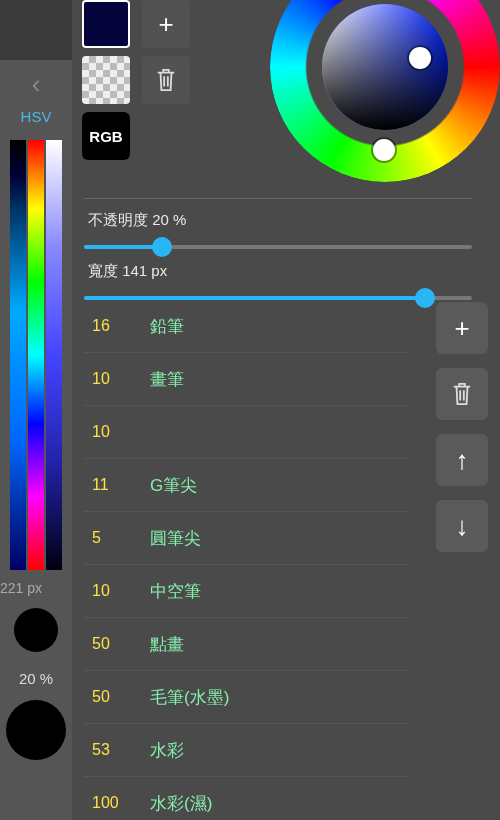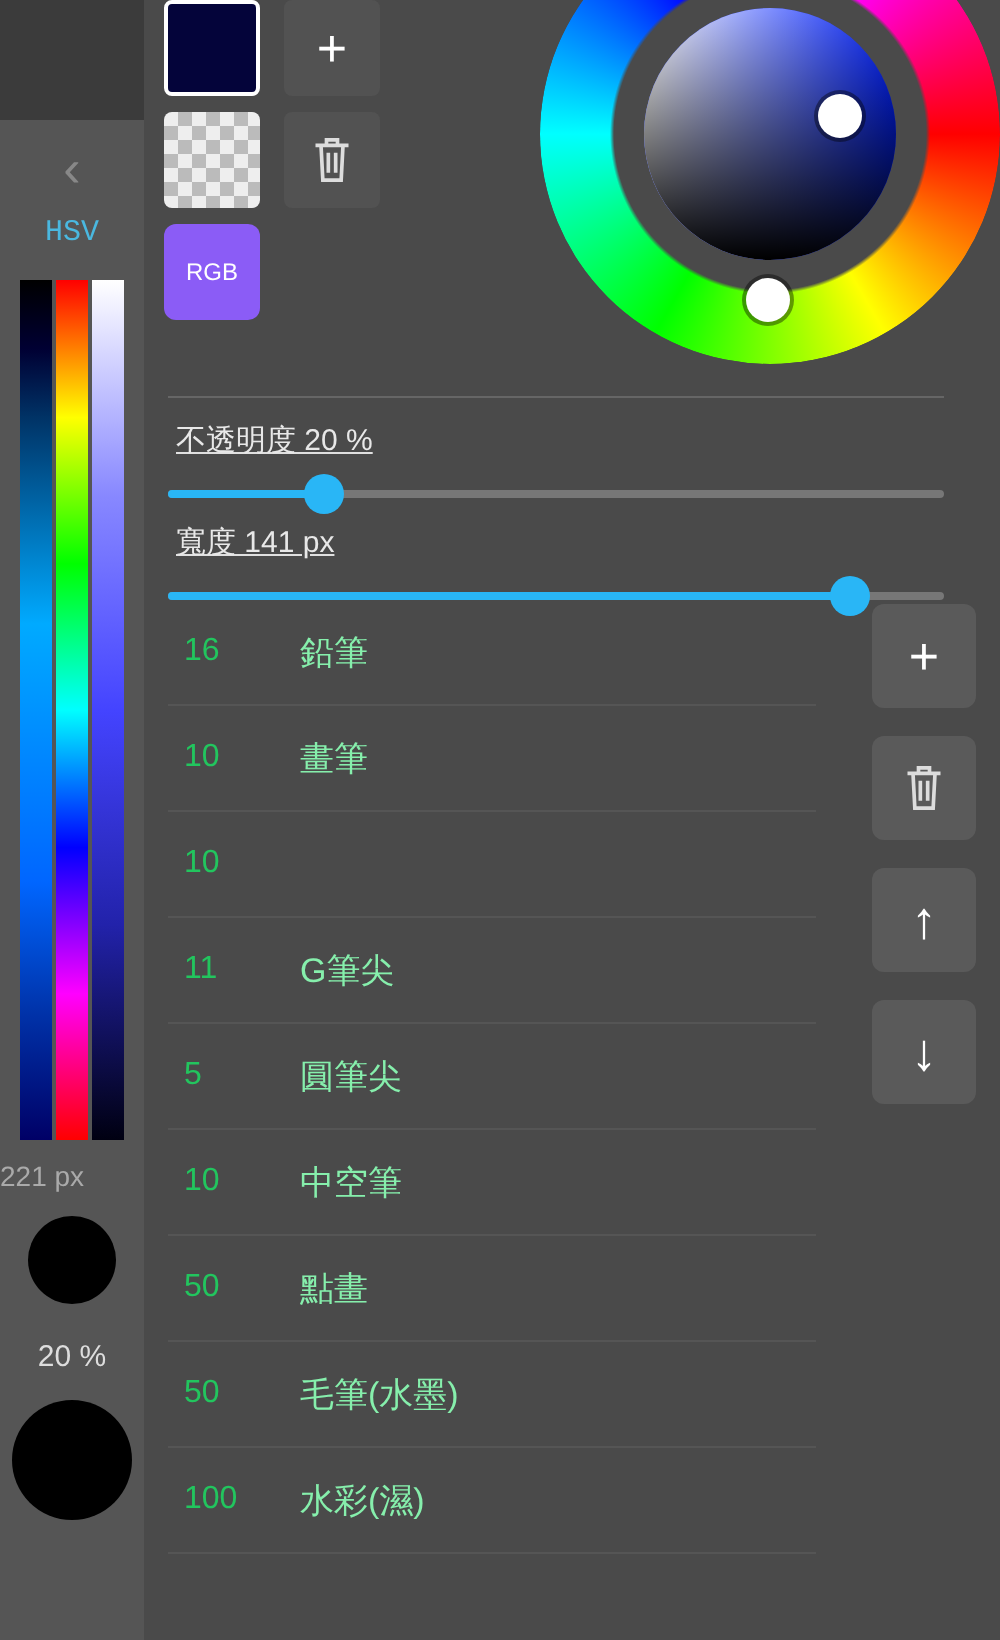--- a/index.html
+++ b/index.html
@@ -2,68 +2,68 @@
 <html><head>
 <meta charset="utf-8">
 <style>
   html,body{margin:0;padding:0;width:500px;height:820px;background:#2a2a2a;font-family:"Microsoft JhengHei","PingFang TC",sans-serif;color:#e0e0e0;overflow:hidden;}
   .root{position:relative;width:500px;height:820px;}
   
   .leftcol{position:absolute;left:0;top:0;width:72px;height:820px;background:#555;}
   .leftcol .topbar{height:60px;background:#3b3b3b;}
   .leftcol .backrow{height:48px;display:flex;align-items:center;justify-content:center;}
   .leftcol .backrow .chev{font-size:26px;color:#888;}
-  .leftcol .modelabel{height:28px;text-align:center;color:#4ab8e0;font-size:15px;font-family:Liberation Mono, monospace;}
+  .leftcol .modelabel{height:28px;text-align:center;color:#4ab8e0;font-size:15px;}
   .hue-strips{position:absolute;left:10px;top:140px;width:52px;height:430px;display:flex;gap:2px;}
   .hue-strips .strip{flex:1;}
   .strip.sat{background:linear-gradient(to bottom,#000 0%,#003 8%,#036 16%,#0af 40%,#08f 55%,#06f 70%,#03a 85%,#006 100%);}
   .strip.hue{background:linear-gradient(to bottom,#f00 0%,#ff0 16%,#0f0 33%,#0ff 50%,#00f 66%,#f0f 83%,#f00 100%);}
   .strip.light{background:linear-gradient(to bottom,#fff 0%,#88f 25%,#44f 50%,#22a 75%,#001 100%);}
   .sizelabel{position:absolute;left:0;width:72px;top:580px;text-align:left;color:#aaa;font-size:14px;}
   .brushdot{position:absolute;left:14px;top:608px;width:44px;height:44px;border-radius:50%;background:#000;}
   .opacitylabel{position:absolute;left:0;width:72px;top:670px;text-align:center;color:#ddd;font-size:15px;}
   .brushdot2{position:absolute;left:6px;top:700px;width:60px;height:60px;border-radius:50%;background:#000;}
   
   .panel{position:absolute;left:72px;top:0;right:0;bottom:0;background:#4a4a4a;}
   
   .swatchrow{position:absolute;left:10px;top:0;display:flex;flex-direction:column;gap:8px;width:120px;}
   .swpair{display:flex;gap:12px;align-items:center;}
   .swatch{width:48px;height:48px;border-radius:4px;box-sizing:border-box;}
   .swatch.current{background:#04043a;border:2px solid #fff;}
   .swatch.checker{background:
     repeating-conic-gradient(#bbb 0 25%,#eee 0 50%) 0 0/14px 14px;}
   .iconbtn{width:48px;height:48px;border-radius:4px;background:#525252;display:flex;align-items:center;justify-content:center;color:#fff;font-size:26px;}
   .iconbtn.dim{color:#777;}
-  .rgbbtn{position:absolute;left:10px;top:112px;width:48px;height:48px;border-radius:6px;background:#8b5cf6;display:flex;align-items:center;justify-content:center;color:#fff;font-size:12px;font-weight:400;}
+  .rgbbtn{position:absolute;left:10px;top:112px;width:48px;height:48px;border-radius:6px;background:#000000;display:flex;align-items:center;justify-content:center;color:#fff;font-size:15px;font-weight:700;}
   
   .wheelwrap{position:absolute;left:198px;top:-48px;width:230px;height:230px;}
   .huewheel{width:230px;height:230px;border-radius:50%;
     background:conic-gradient(from 90deg,#f00,#ff0,#0f0,#0ff,#00f,#f0f,#f00);
     -webkit-mask:radial-gradient(circle,transparent 78px,#000 80px);
             mask:radial-gradient(circle,transparent 78px,#000 80px);}
   .svbox{position:absolute;left:52px;top:52px;width:126px;height:126px;border-radius:50%;overflow:hidden;}
   .svbox .base{position:absolute;inset:0;background:#0020ff;}
   .svbox .white{position:absolute;inset:0;background:linear-gradient(to right,#fff,rgba(255,255,255,0));}
   .svbox .black{position:absolute;inset:0;background:linear-gradient(to bottom,rgba(0,0,0,0),#000);}
   .handle{position:absolute;width:22px;height:22px;border-radius:50%;background:#fff;box-shadow:0 0 0 2px rgba(0,0,0,0.4);}
   .huehandle{left:114px;top:198px;transform:translate(-50%,-50%);} 
   .svhandle{left:150px;top:106px;transform:translate(-50%,-50%);}
   
-  .sliders{position:absolute;left:12px;top:198px;right:28px;text-decoration:underline;}
+  .sliders{position:absolute;left:12px;top:198px;right:28px;}
   .hr{height:1px;background:#666;margin-bottom:12px;}
   .slabel{font-size:15px;color:#e8e8e8;margin:2px 0 4px 4px;}
   .track{position:relative;height:26px;}
   .track .rail{position:absolute;left:0;right:0;top:11px;height:4px;background:#777;border-radius:2px;}
   .track .fill{position:absolute;left:0;top:11px;height:4px;background:#29b6f6;border-radius:2px;}
   .track .knob{position:absolute;top:13px;width:20px;height:20px;border-radius:50%;background:#29b6f6;transform:translate(-50%,-50%);}
   
   .brusharea{position:absolute;left:12px;top:300px;width:324px;bottom:0;overflow:hidden;}
   .brushlist{display:flex;flex-direction:column;}
   .brow{display:flex;align-items:center;height:52px;border-bottom:1px solid #555;padding:0 8px;gap:18px;}
-  .brow .bsize{width:40px;text-align:left;font-size:16px;color:#22c55e;}
+  .brow .bsize{width:40px;text-align:left;font-size:16px;color:#fde047;}
   .brow .bname{font-size:17px;color:#86efac;}
   
   .sidebtns{position:absolute;right:12px;top:302px;width:52px;display:flex;flex-direction:column;gap:14px;}
   .sidebtns .sbtn{width:52px;height:52px;border-radius:6px;background:#5a5a5a;display:flex;align-items:center;justify-content:center;color:#fff;font-size:26px;}
   .trashsvg{width:22px;height:26px;}
   .trashsvg .lid{fill:none;stroke:#ddd;stroke-width:2;}
   .trashsvg .body{fill:none;stroke:#ddd;stroke-width:2;}
 </style>
 </head>
 <body>
@@ -162,20 +162,24 @@
           </div>
           <div class="brow">
             <div class="bsize">50</div>
             <div class="bname">點畫</div>
           </div>
           <div class="brow">
             <div class="bsize">50</div>
             <div class="bname">毛筆(水墨)</div>
           </div>
           <div class="brow">
+            <div class="bsize">53</div>
+            <div class="bname">水彩</div>
+          </div>
+          <div class="brow">
             <div class="bsize">100</div>
             <div class="bname">水彩(濕)</div>
           </div>
         </div>
     </div>
 
     <div class="sidebtns">
       <div class="sbtn">
         <span>+</span>
       </div>

